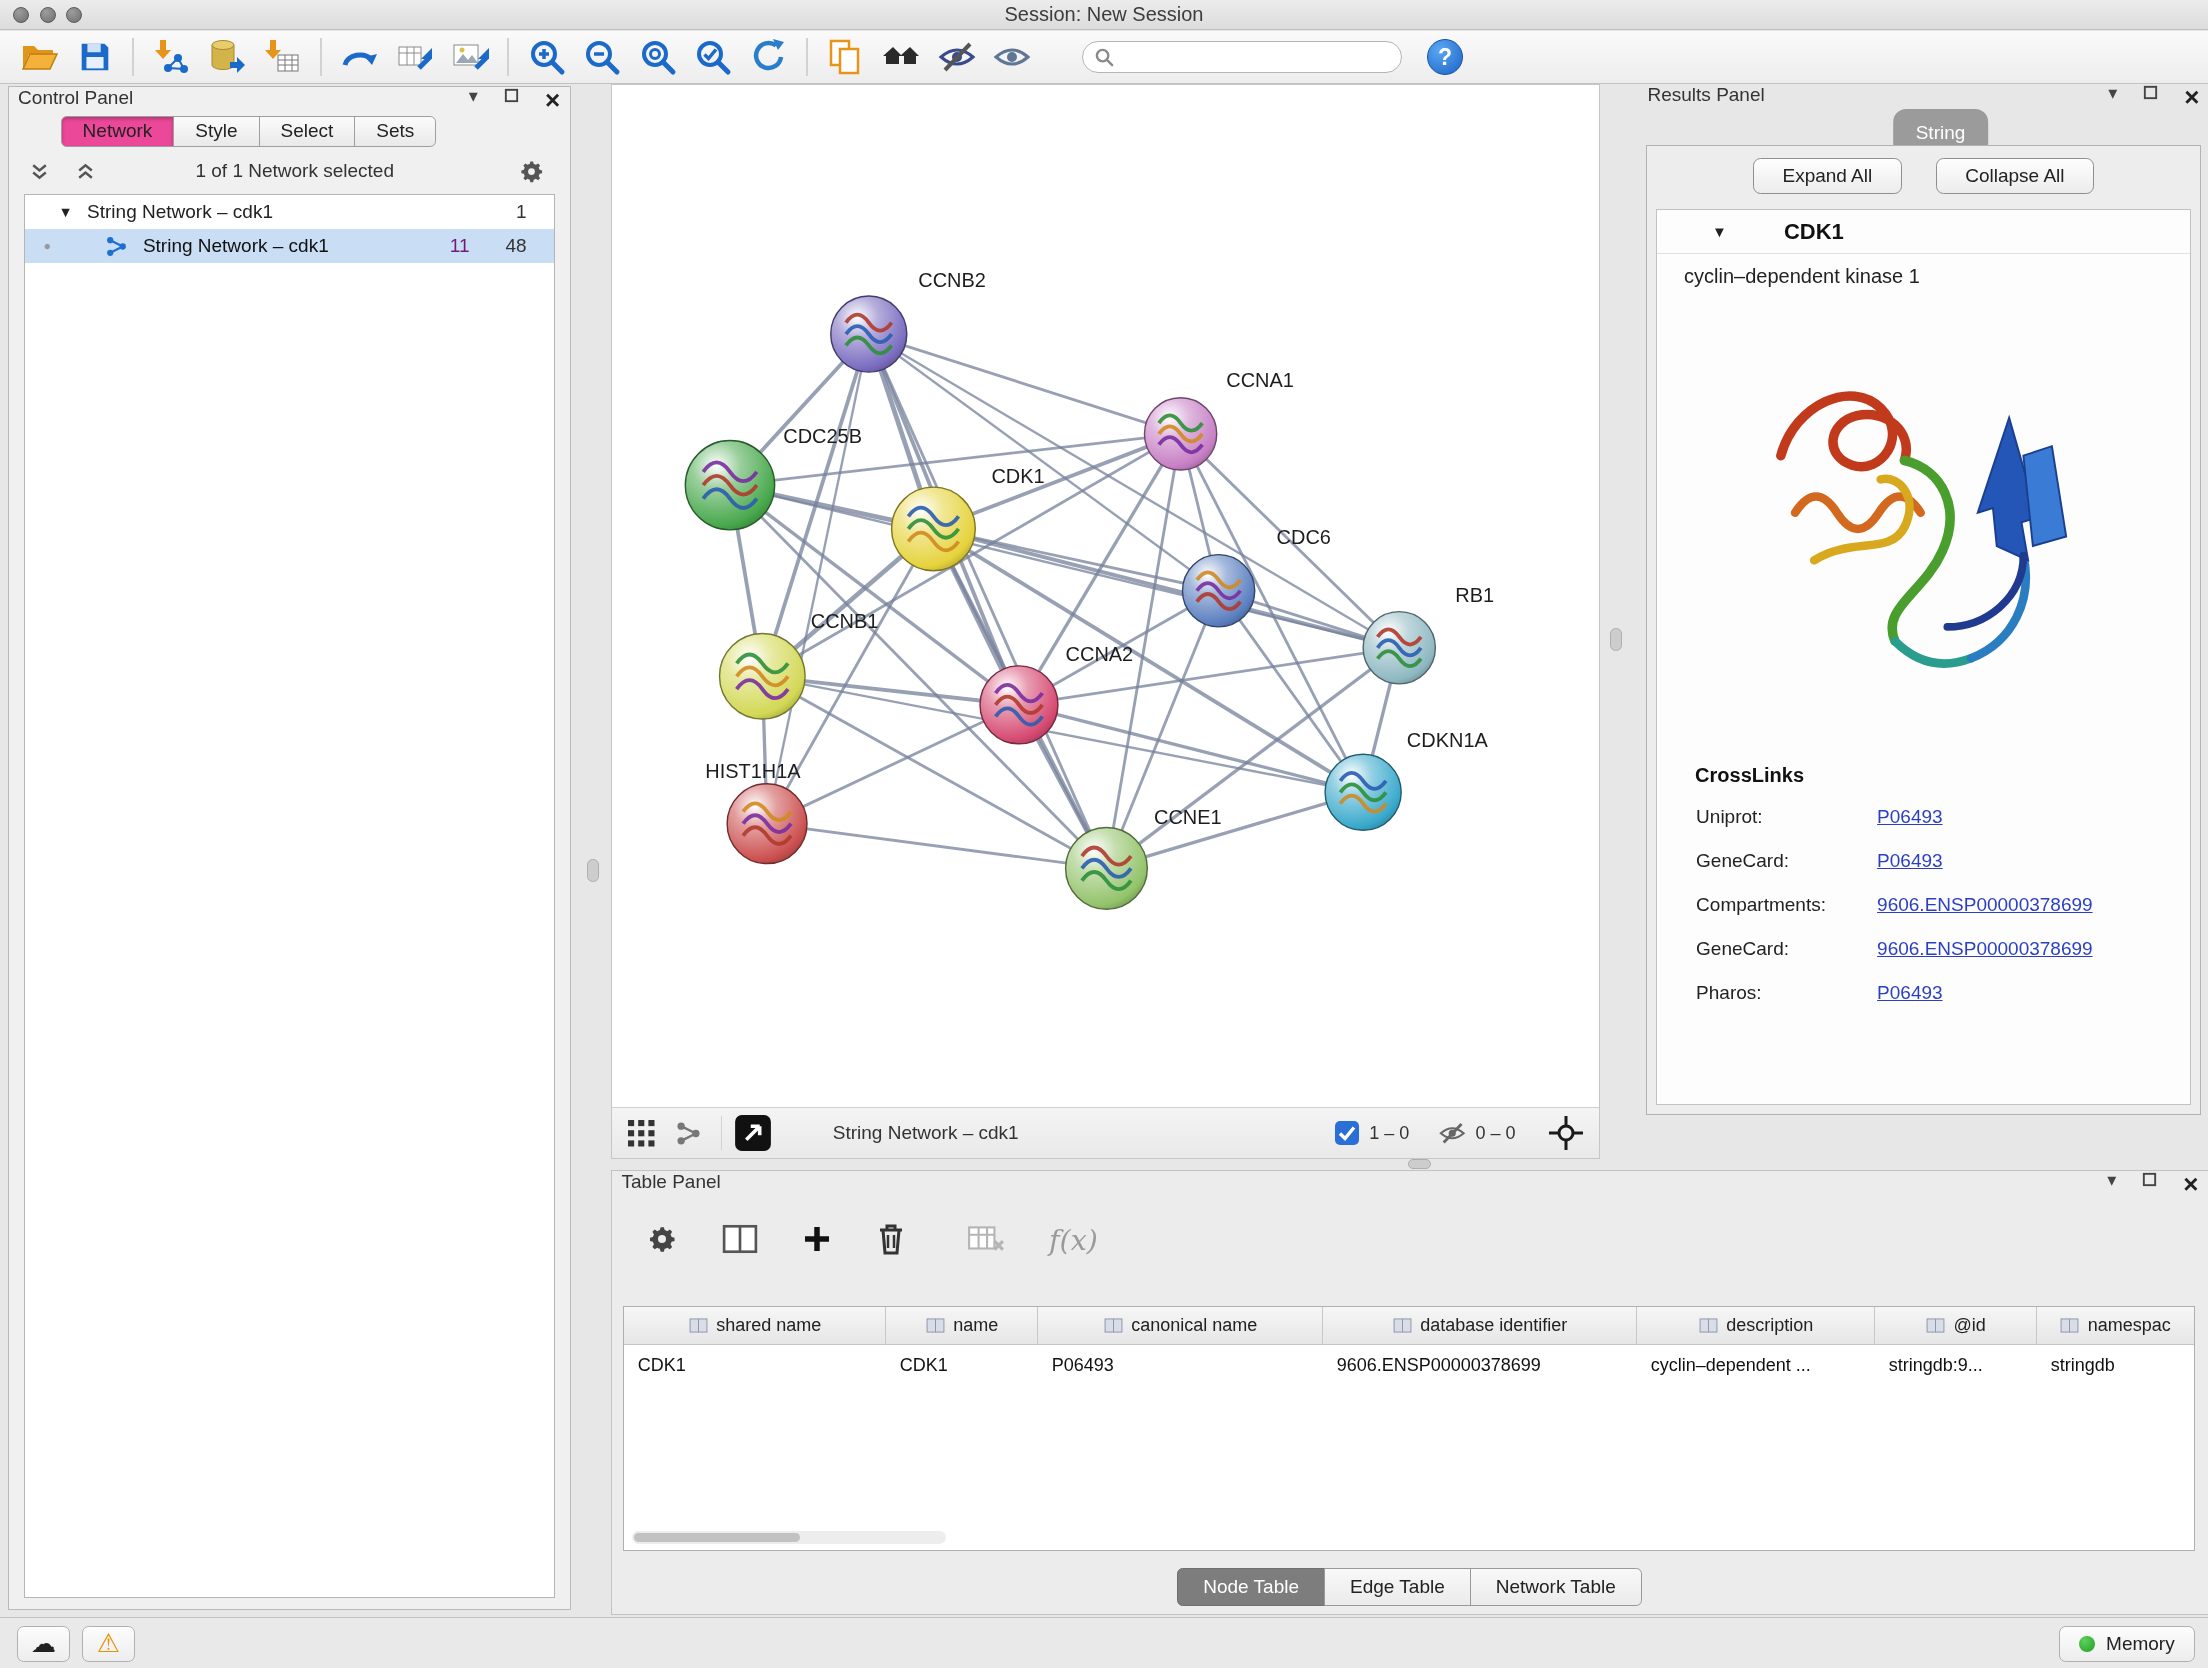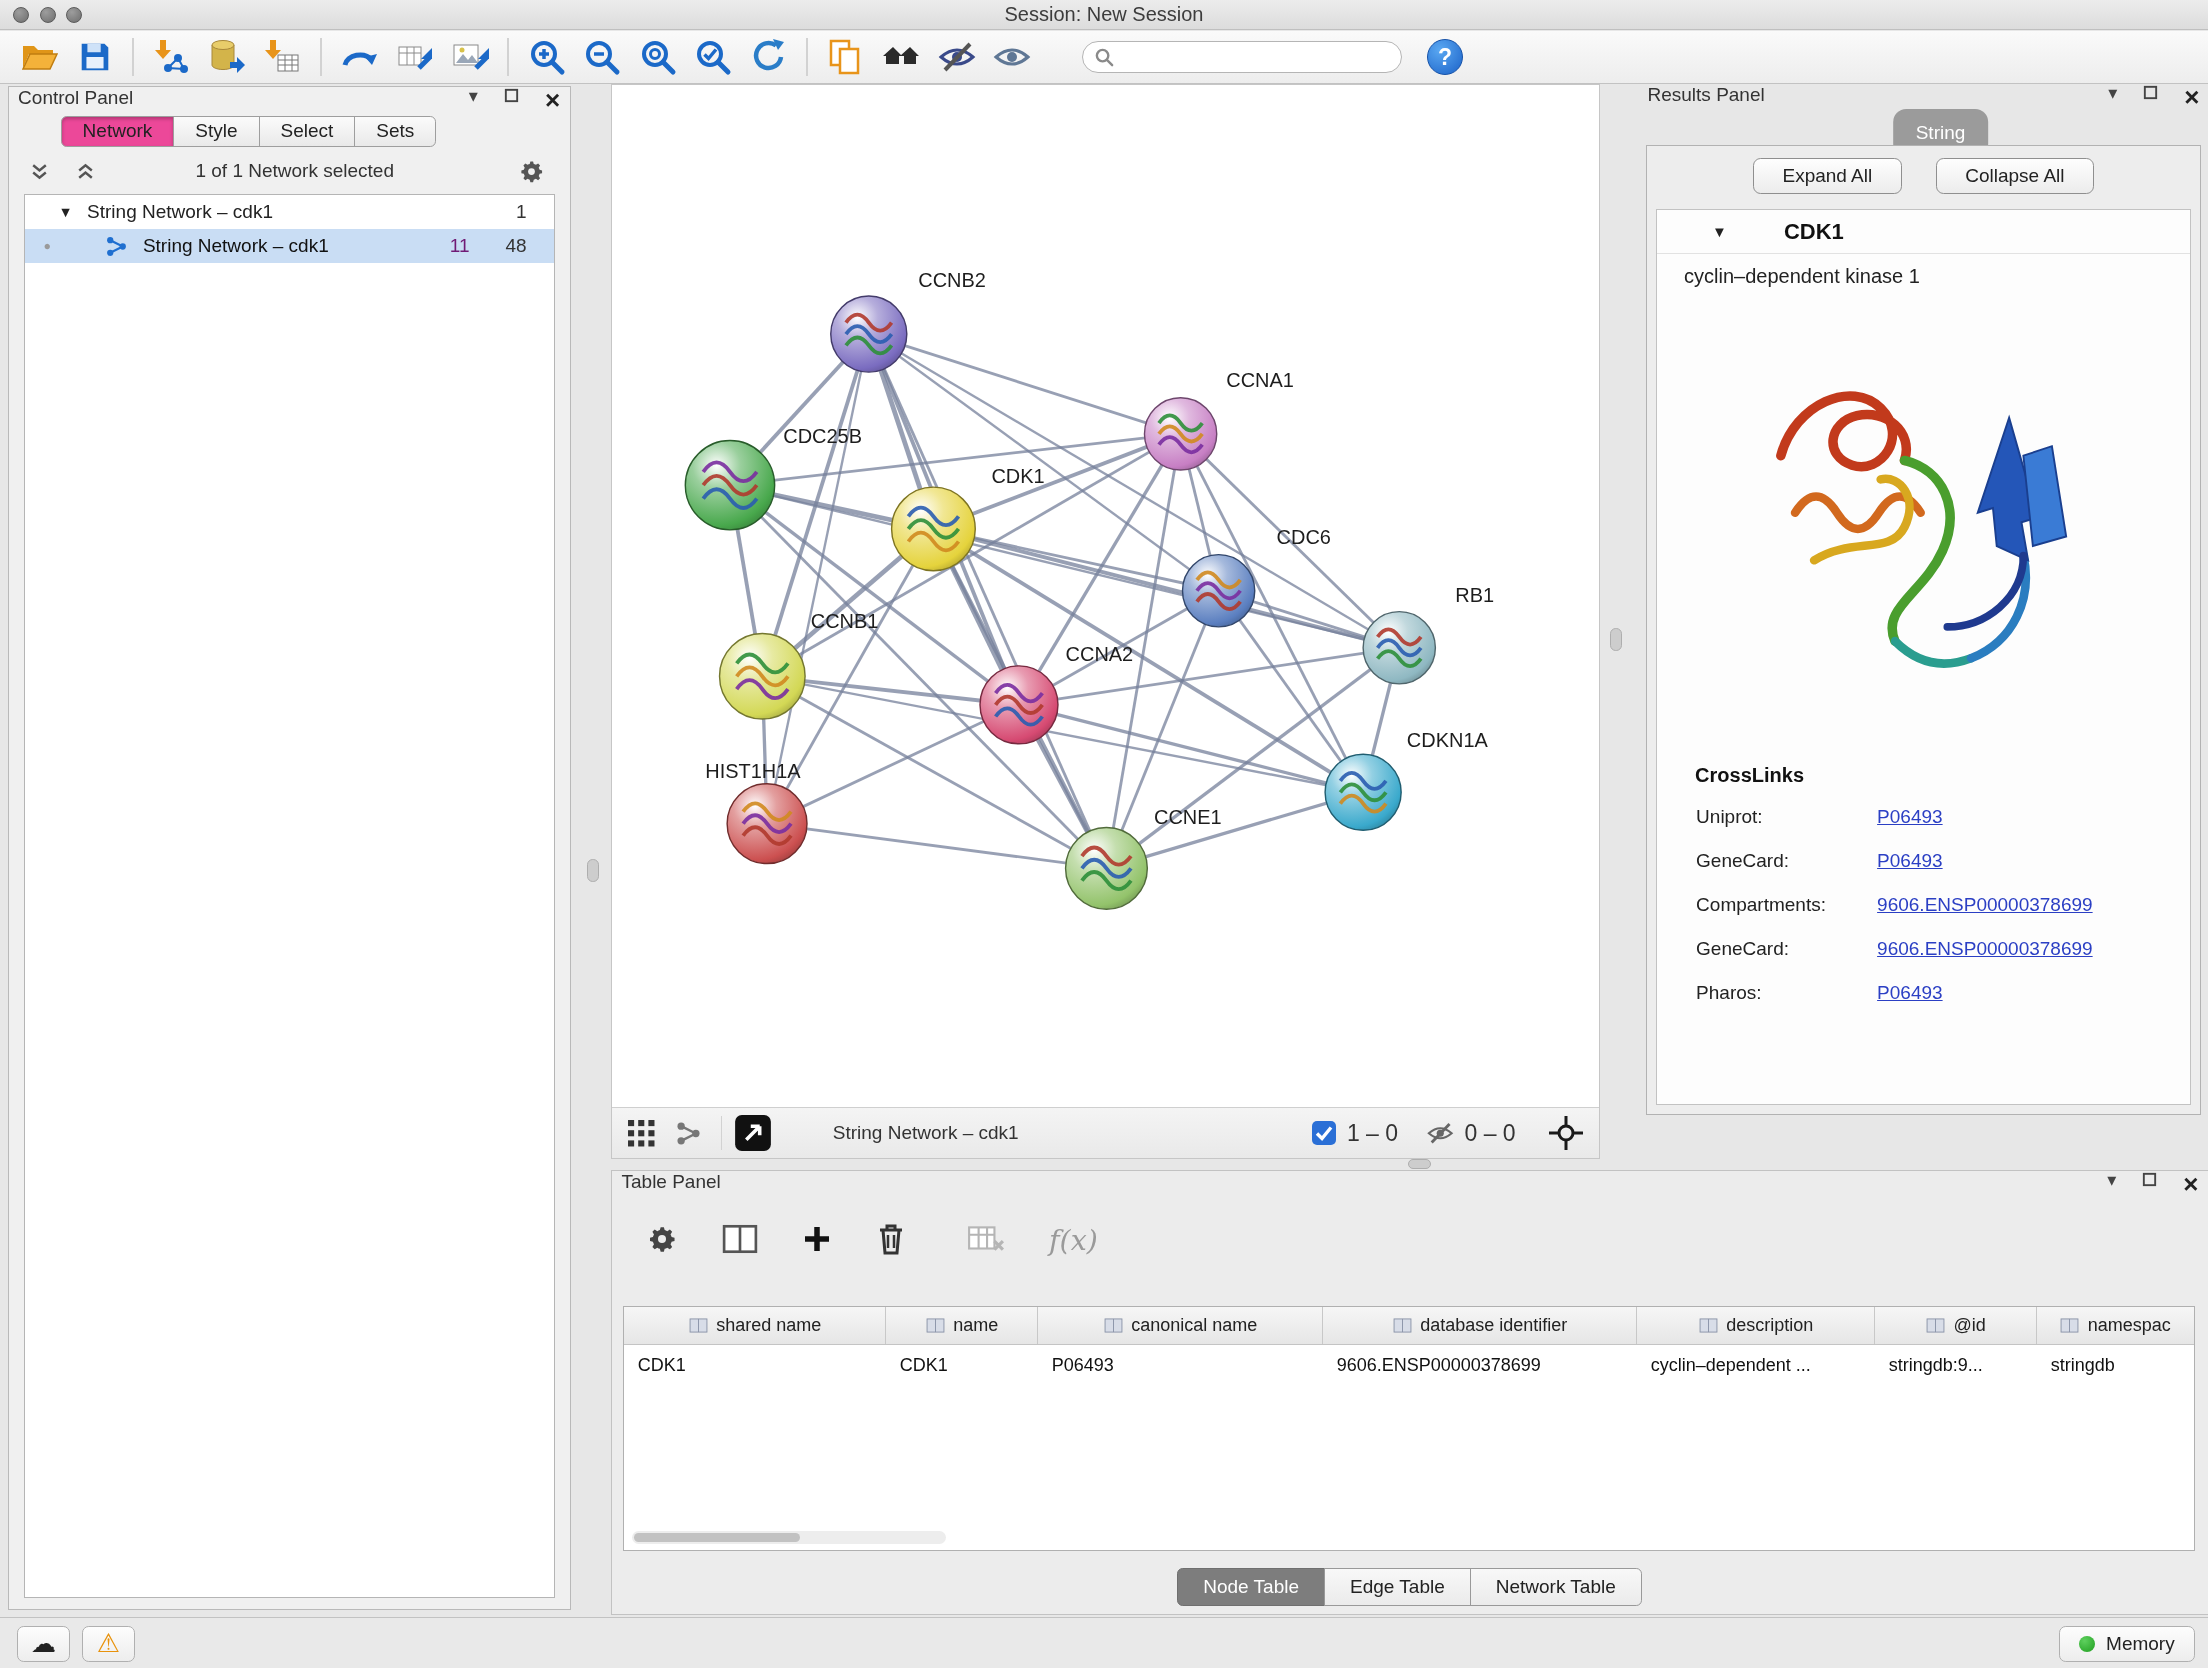--- a/index.html
+++ b/index.html
@@ -65,21 +65,21 @@
   
   .network-wrap { position: absolute; left: 611px; top: 84px; width: 989px; height: 1075px;
     background: #fff; border: 1px solid #c6c6c6; }
   #network-svg { position: absolute; left: 0; top: 0; }
   .net-status { position: absolute; left: 0; right: 0; bottom: 0; height: 51px;
     background: linear-gradient(#f4f4f4, #e9e9e9); border-top: 1px solid #cfcfcf;
     display: flex; align-items: center; padding: 0 15px; }
   .ns-ic { display: flex; align-items: center; justify-content: center; margin-right: 19px; }
   .ns-sep { width: 1.9px; height: 34px; background: #d2d2d2; margin: 0 11.4px 0 0; }
   .ns-title { margin-left: 42px; font-size: 19px; color: #333; }
-  .ns-right { margin-left: auto; display: flex; align-items: center; gap: 11.4px; font-size: 23px; color: #333; }
+  .ns-right { margin-left: auto; display: flex; align-items: center; gap: 11.4px; font-size: 18px; color: #333; }
   .ns-counter { display: flex; align-items: center; gap: 9.5px; margin-left: 17px; }
 
   
   .results { position: absolute; left: 1638px; top: 84px; width: 571px; height: 1039px; }
   .string-tab { position: absolute; top: 25px; left: 50%; transform: translateX(-50%);
     background: #9b9b9b; color: #fff; font-size: 19px; padding: 13px 23px; border-radius: 13px; margin-left: 17px; }
   .results-box { position: absolute; top: 61px; left: 7.6px; right: 7.6px; bottom: 7.6px;
     background: #ededed; border: 1px solid #b2b2b2; }
   .expand-row { display: flex; justify-content: center; gap: 34px; padding: 12.4px 0; }
   .btn { height: 36px; padding: 0 28.5px; font-size: 19px; color: #222;

